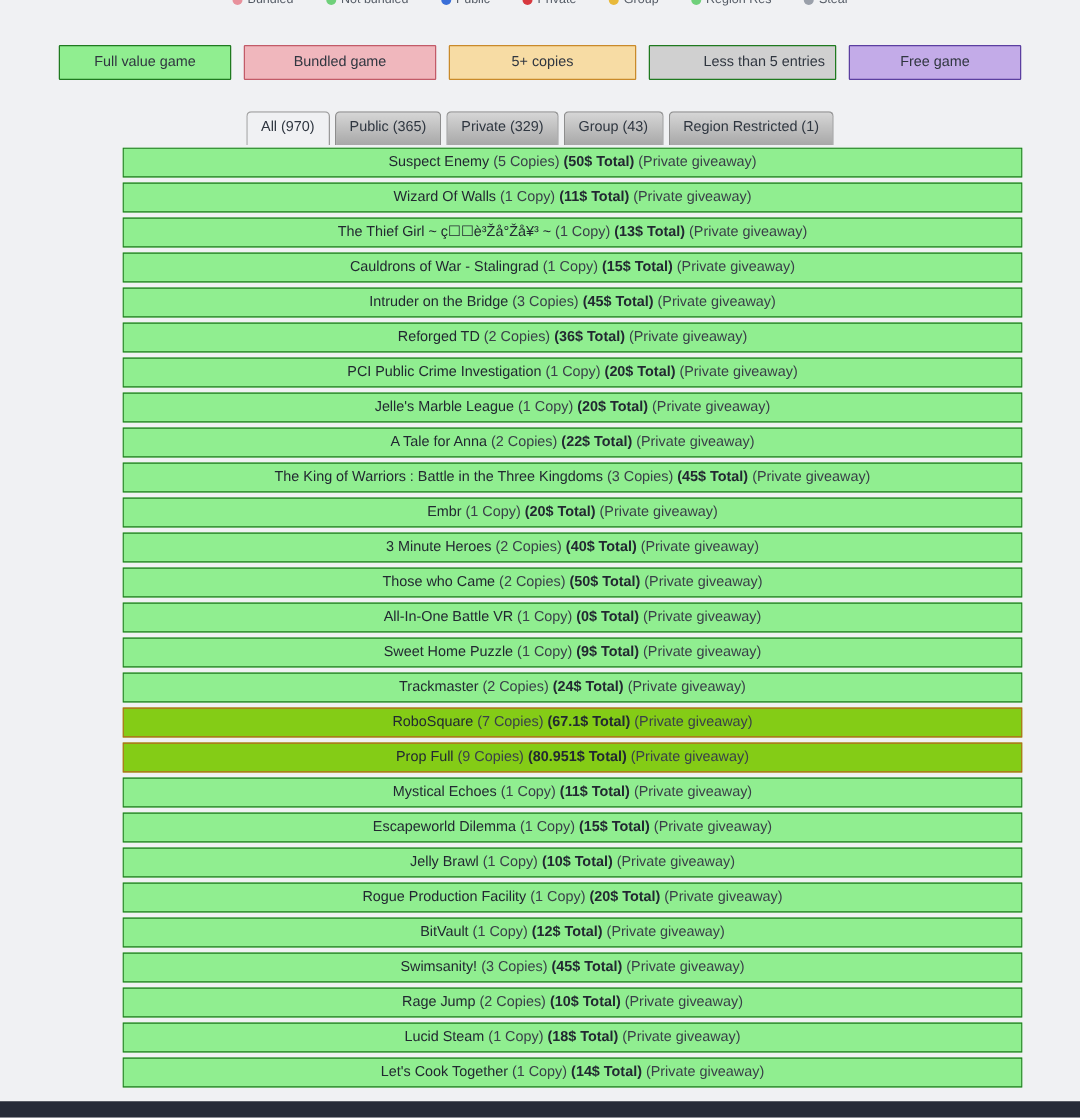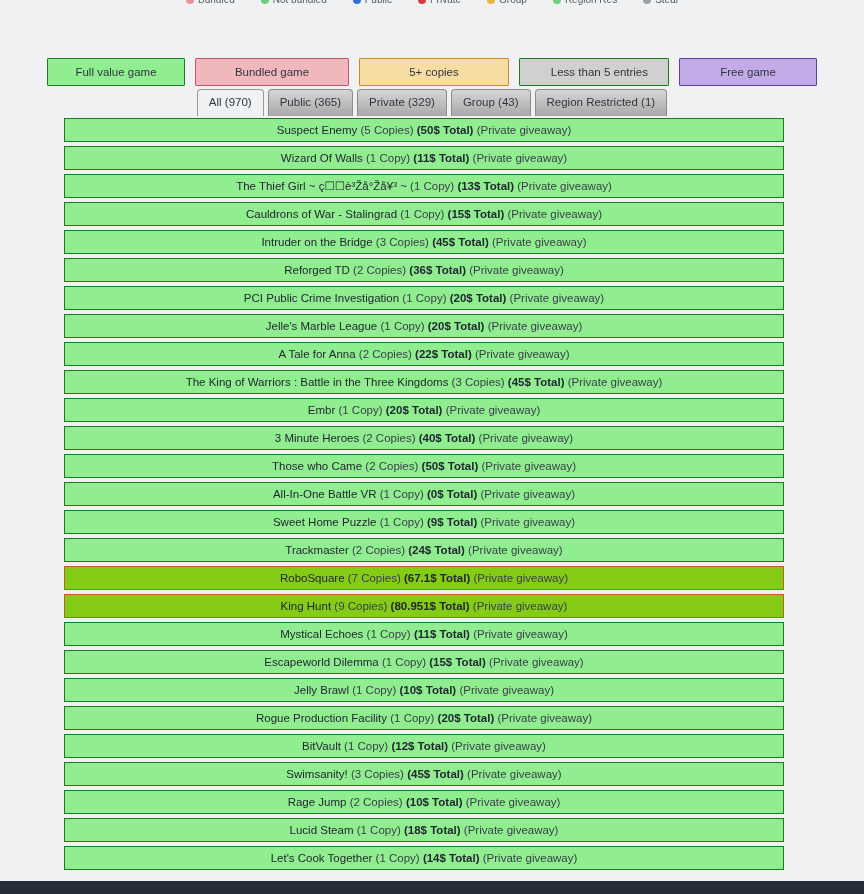--- a/index.html
+++ b/index.html
@@ -28,21 +28,21 @@
 
   
   .filters{
     position:absolute;left:0;top:36px;width:864px;
     display:flex;justify-content:center;gap:10px;
   }
   .fbtn{
     height:28px;line-height:26px;text-align:center;
     font-size:11.5px;border-style:solid;border-width:1px;
     box-sizing:border-box;cursor:pointer;color:#303640;
-    padding:0 20px;border-radius:1px;margin-top:22px;
+    padding:0 8px;border-radius:1px;
   }
   .fbtn.full{width:138px;background:#90ee90;border-color:#1f7a1f;}
   .fbtn.bundled{width:154px;background:#f0b7bd;border-color:#c25b68;}
   .fbtn.copies{width:150px;background:#f7dca4;border-color:#c98a2a;}
   .fbtn.fewer{width:150px;background:#d0d0d0;border-color:#1f7a1f;text-align:right;}
   .fbtn.free{width:138px;background:#c3abe8;border-color:#5b3fa0;}
 
   
   .tabs{
     position:absolute;left:0;top:89px;width:864px;
@@ -54,21 +54,21 @@
     font-size:11.5px;color:#2f3640;cursor:pointer;
     border:1px solid #8d8d8d;border-bottom:none;
     background:linear-gradient(#d6d6d6,#a8a8a8);
     border-radius:4px 4px 0 0;box-sizing:border-box;
     white-space:nowrap;
   }
   .tab.active{background:#f0f1f3;border-color:#9a9a9a;color:#2f3640;}
 
   
   .list{
-    position:absolute;left:64px;top:118px;width:720px;
+    position:absolute;left:98px;top:118px;width:720px;
     height:776px;overflow:hidden;
   }
   .row{
     height:24px;line-height:22px;margin-bottom:4px;
     text-align:center;font-size:11.5px;
     border:1px solid #1f7a1f;background:#90ee90;
     box-sizing:border-box;cursor:pointer;
     white-space:nowrap;overflow:hidden;color:#222831;
   }
   .row.copies{background:#84cc16;border-color:#b5651d;}
@@ -148,21 +148,21 @@
       <div class="row"><span class="nm">Jelle's Marble League</span> <span class="cp">(1 Copy)</span> <span class="tot">(20$ Total)</span> <span class="gv">(Private giveaway)</span></div>
       <div class="row"><span class="nm">A Tale for Anna</span> <span class="cp">(2 Copies)</span> <span class="tot">(22$ Total)</span> <span class="gv">(Private giveaway)</span></div>
       <div class="row"><span class="nm">The King of Warriors : Battle in the Three Kingdoms</span> <span class="cp">(3 Copies)</span> <span class="tot">(45$ Total)</span> <span class="gv">(Private giveaway)</span></div>
       <div class="row"><span class="nm">Embr</span> <span class="cp">(1 Copy)</span> <span class="tot">(20$ Total)</span> <span class="gv">(Private giveaway)</span></div>
       <div class="row"><span class="nm">3 Minute Heroes</span> <span class="cp">(2 Copies)</span> <span class="tot">(40$ Total)</span> <span class="gv">(Private giveaway)</span></div>
       <div class="row"><span class="nm">Those who Came</span> <span class="cp">(2 Copies)</span> <span class="tot">(50$ Total)</span> <span class="gv">(Private giveaway)</span></div>
       <div class="row"><span class="nm">All-In-One Battle VR</span> <span class="cp">(1 Copy)</span> <span class="tot">(0$ Total)</span> <span class="gv">(Private giveaway)</span></div>
       <div class="row"><span class="nm">Sweet Home Puzzle</span> <span class="cp">(1 Copy)</span> <span class="tot">(9$ Total)</span> <span class="gv">(Private giveaway)</span></div>
       <div class="row"><span class="nm">Trackmaster</span> <span class="cp">(2 Copies)</span> <span class="tot">(24$ Total)</span> <span class="gv">(Private giveaway)</span></div>
       <div class="row copies"><span class="nm">RoboSquare</span> <span class="cp">(7 Copies)</span> <span class="tot">(67.1$ Total)</span> <span class="gv">(Private giveaway)</span></div>
-      <div class="row copies"><span class="nm">King Hunt</span> <span class="cp">(9 Copies)</span> <span class="tot">(80.951$ Total)</span> <span class="gv">(Private giveaway)</span></div>
+      <div class="row copies"><span class="nm">Prop Full</span> <span class="cp">(9 Copies)</span> <span class="tot">(80.951$ Total)</span> <span class="gv">(Private giveaway)</span></div>
       <div class="row"><span class="nm">Mystical Echoes</span> <span class="cp">(1 Copy)</span> <span class="tot">(11$ Total)</span> <span class="gv">(Private giveaway)</span></div>
       <div class="row"><span class="nm">Escapeworld Dilemma</span> <span class="cp">(1 Copy)</span> <span class="tot">(15$ Total)</span> <span class="gv">(Private giveaway)</span></div>
       <div class="row"><span class="nm">Jelly Brawl</span> <span class="cp">(1 Copy)</span> <span class="tot">(10$ Total)</span> <span class="gv">(Private giveaway)</span></div>
       <div class="row"><span class="nm">Rogue Production Facility</span> <span class="cp">(1 Copy)</span> <span class="tot">(20$ Total)</span> <span class="gv">(Private giveaway)</span></div>
       <div class="row"><span class="nm">BitVault</span> <span class="cp">(1 Copy)</span> <span class="tot">(12$ Total)</span> <span class="gv">(Private giveaway)</span></div>
       <div class="row"><span class="nm">Swimsanity!</span> <span class="cp">(3 Copies)</span> <span class="tot">(45$ Total)</span> <span class="gv">(Private giveaway)</span></div>
       <div class="row"><span class="nm">Rage Jump</span> <span class="cp">(2 Copies)</span> <span class="tot">(10$ Total)</span> <span class="gv">(Private giveaway)</span></div>
       <div class="row"><span class="nm">Lucid Steam</span> <span class="cp">(1 Copy)</span> <span class="tot">(18$ Total)</span> <span class="gv">(Private giveaway)</span></div>
       <div class="row"><span class="nm">Let's Cook Together</span> <span class="cp">(1 Copy)</span> <span class="tot">(14$ Total)</span> <span class="gv">(Private giveaway)</span></div>
     </div>

